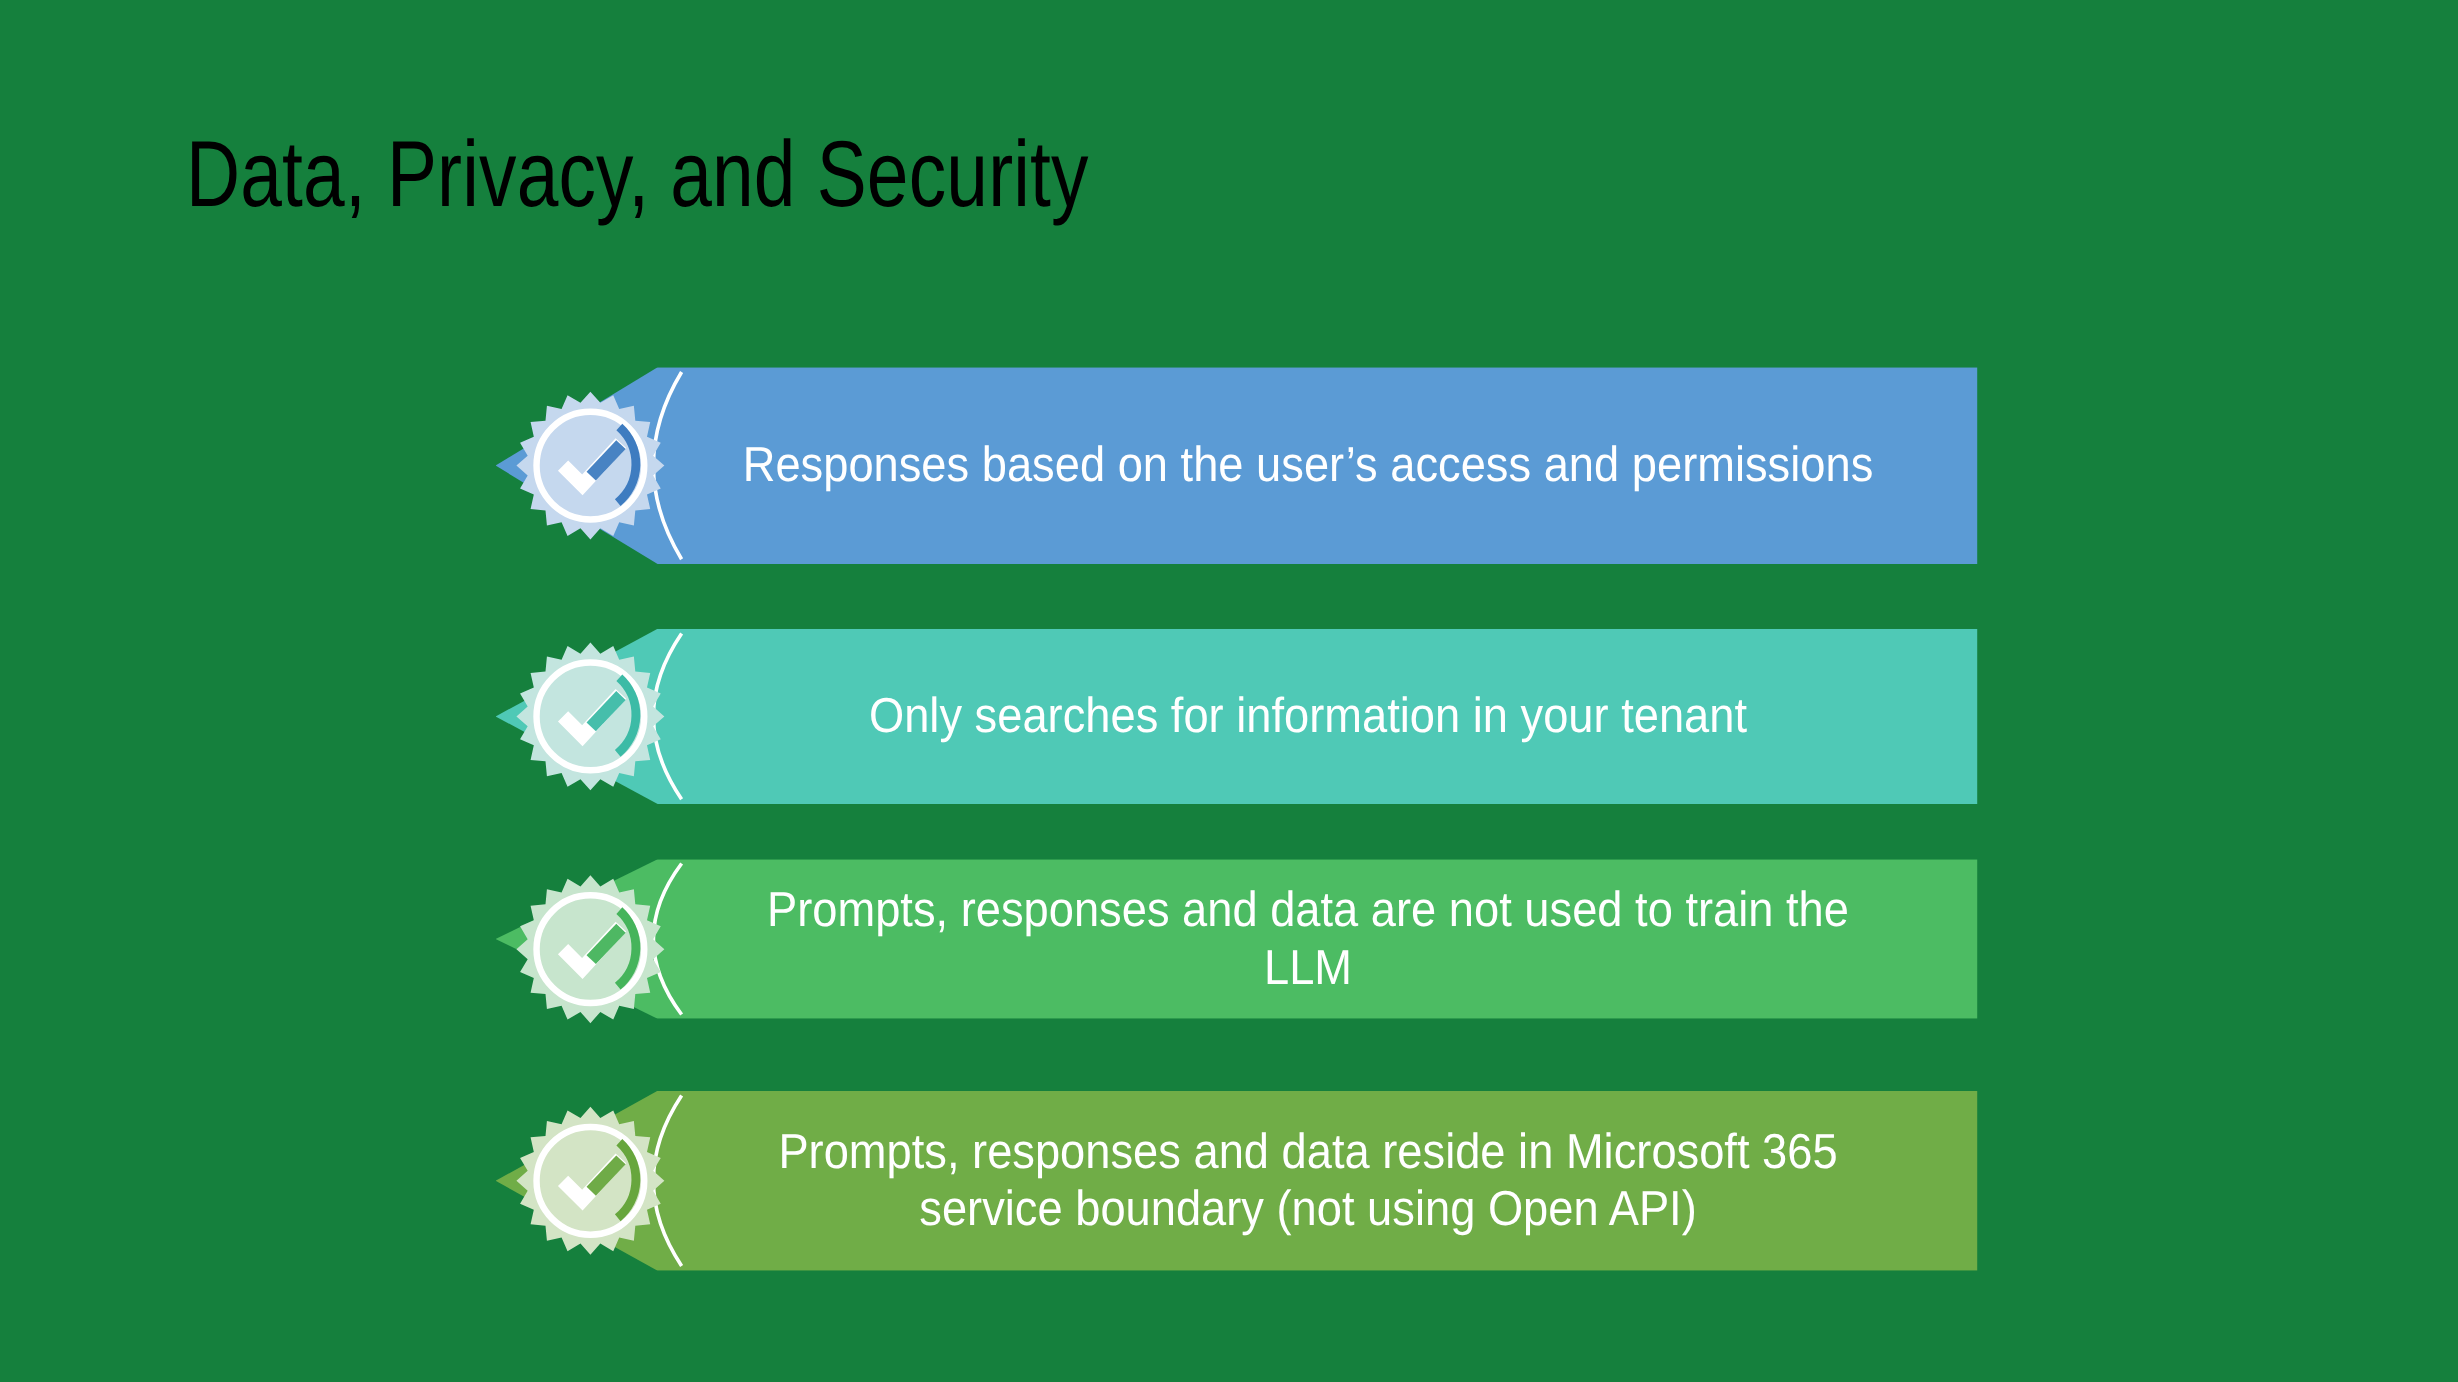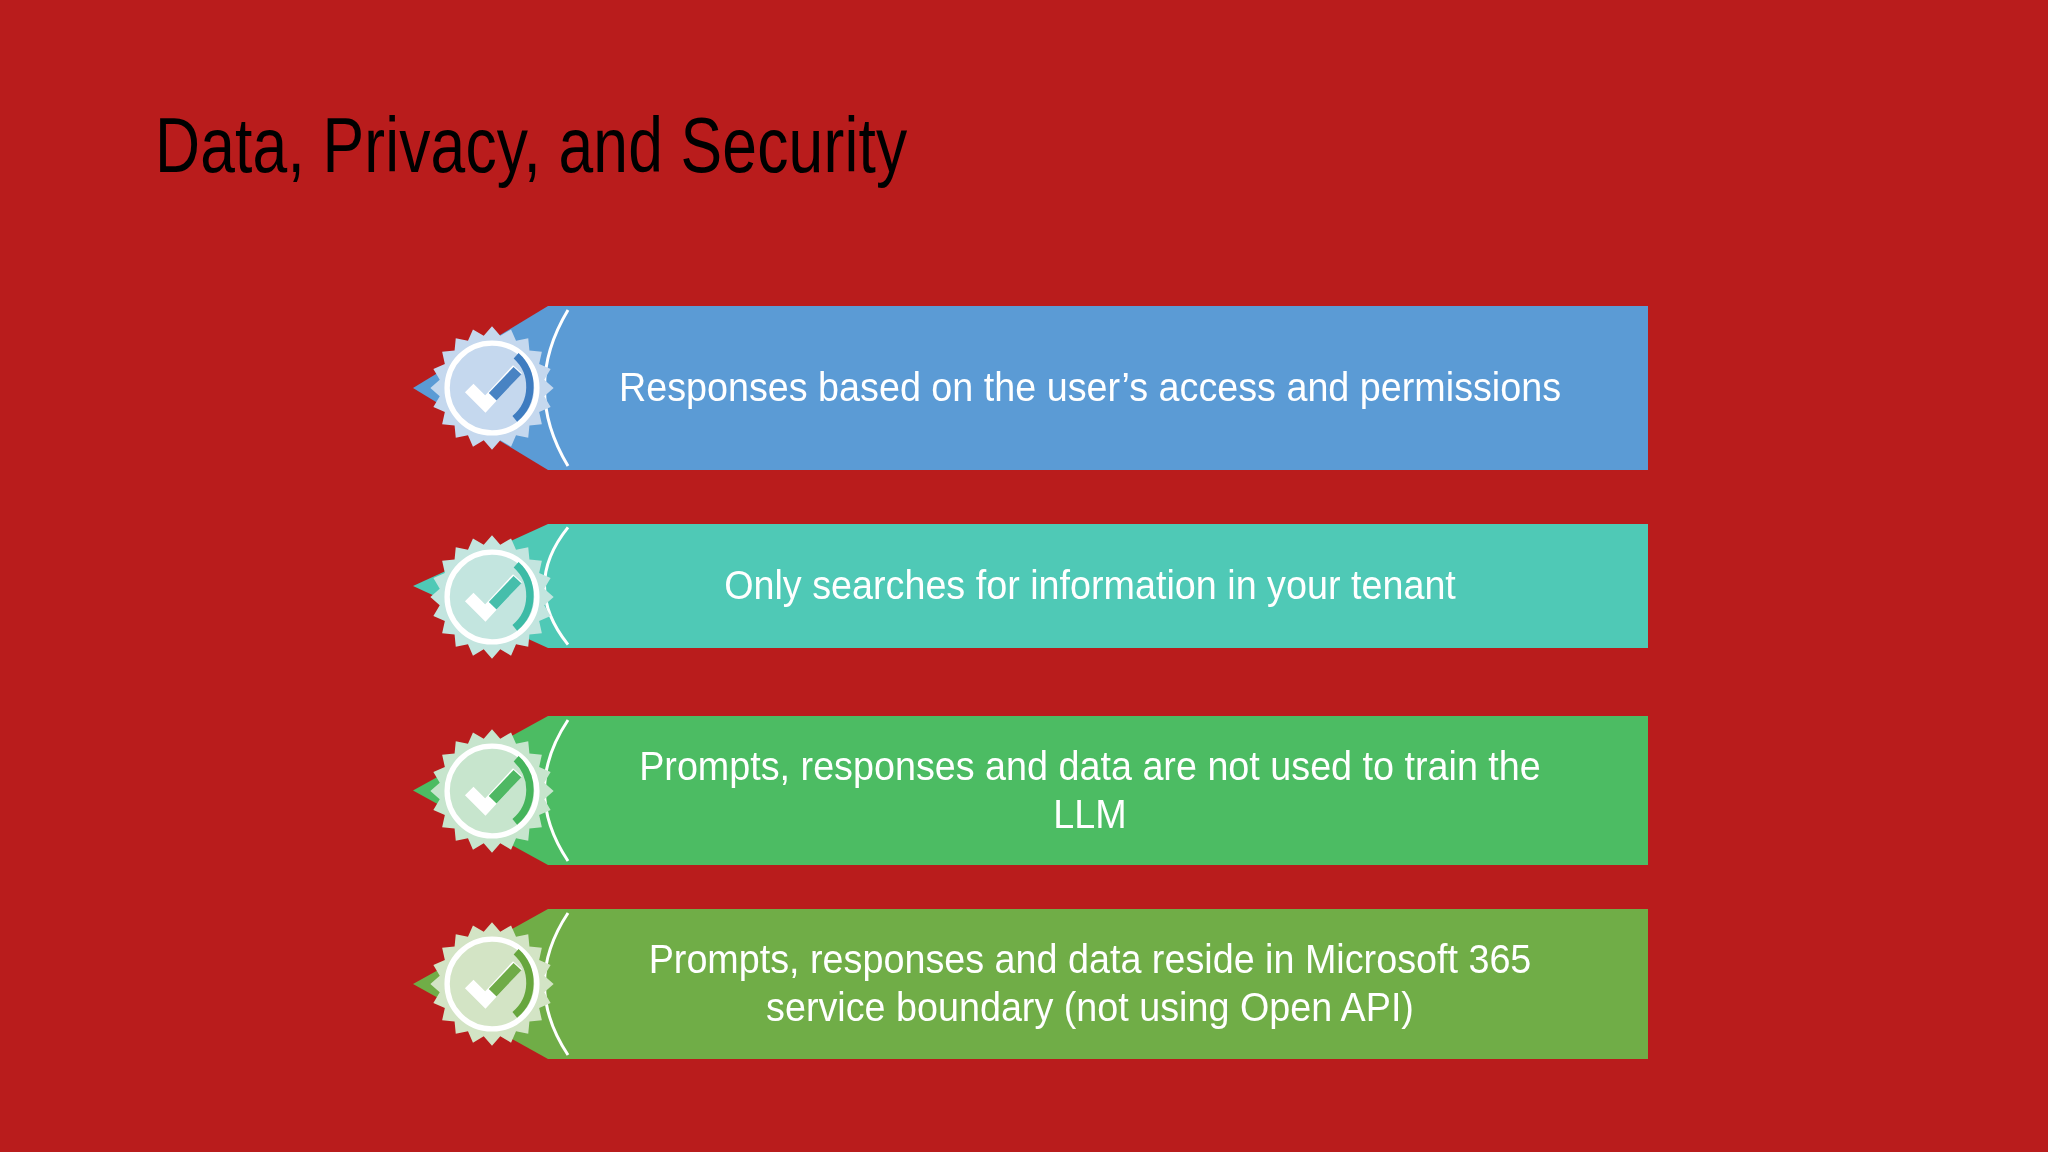--- a/index.html
+++ b/index.html
@@ -12,21 +12,21 @@
     width: 2048px;
     height: 1152px;
     overflow: hidden;
     font-family: "Liberation Sans", "DejaVu Sans", sans-serif;
     position: relative;
   }
 
   .slide {
     position: absolute;
     inset: 0;
-    background: #b91c1c;
+    background: #15803d;
   }
 
   
   .slide-title {
     position: absolute;
     left: 155px;
     top: 106px;
     font-size: 78px;
     line-height: 1.0;
     color: #000000;
@@ -130,39 +130,39 @@
         <div class="badge" style="top: 15px;">
           <svg viewBox="0 0 100 100">
             <polygon points="50.00,4.00 56.18,10.99 64.21,6.25 67.93,14.81 77.04,12.79 77.93,22.07 87.21,22.96 85.19,32.07 93.75,35.79 89.01,43.82 96.00,50.00 89.01,56.18 93.75,64.21 85.19,67.93 87.21,77.04 77.93,77.93 77.04,87.21 67.93,85.19 64.21,93.75 56.18,89.01 50.00,96.00 43.82,89.01 35.79,93.75 32.07,85.19 22.96,87.21 22.07,77.93 12.79,77.04 14.81,67.93 6.25,64.21 10.99,56.18 4.00,50.00 10.99,43.82 6.25,35.79 14.81,32.07 12.79,22.96 22.07,22.07 22.96,12.79 32.07,14.81 35.79,6.25 43.82,10.99" fill="#C5D8EE"></polygon>
             <circle cx="50" cy="50" r="33.5" fill="none" stroke="#ffffff" stroke-width="4"></circle>
             <path d="M 68 26 A 31 31 0 0 1 67 73" fill="none" stroke="#3E7CC0" stroke-width="5.5" stroke-linecap="butt"></path>
             <path d="M 33 50 L 45 62 L 69 36" fill="none" stroke="#ffffff" stroke-width="9" stroke-linecap="butt" stroke-linejoin="miter"></path>
             <path d="M 50.5 56.5 L 69 37" fill="none" stroke="#3E7CC0" stroke-width="8" stroke-linecap="butt" opacity="0.95"></path>
           </svg>
         </div>
       </div>
-      <div class="row" style="top: 512px; height: 124px;">
+      <div class="row" style="top: 512px; height: 146px;">
         <div class="bar" style="background: rgb(79, 201, 182);"></div>
         <div class="bar-arc">
           <svg viewBox="0 0 190 146" preserveAspectRatio="none">
             <path d="M 155 4 Q 108 73 155 142" fill="none" stroke="#ffffff" stroke-width="3" vector-effect="non-scaling-stroke"></path>
           </svg>
         </div>
         <div class="bar-label">Only searches for information in your tenant</div>
         <div class="badge" style="top: 6px;">
           <svg viewBox="0 0 100 100">
             <polygon points="50.00,4.00 56.18,10.99 64.21,6.25 67.93,14.81 77.04,12.79 77.93,22.07 87.21,22.96 85.19,32.07 93.75,35.79 89.01,43.82 96.00,50.00 89.01,56.18 93.75,64.21 85.19,67.93 87.21,77.04 77.93,77.93 77.04,87.21 67.93,85.19 64.21,93.75 56.18,89.01 50.00,96.00 43.82,89.01 35.79,93.75 32.07,85.19 22.96,87.21 22.07,77.93 12.79,77.04 14.81,67.93 6.25,64.21 10.99,56.18 4.00,50.00 10.99,43.82 6.25,35.79 14.81,32.07 12.79,22.96 22.07,22.07 22.96,12.79 32.07,14.81 35.79,6.25 43.82,10.99" fill="#C3E5DF"></polygon>
             <circle cx="50" cy="50" r="33.5" fill="none" stroke="#ffffff" stroke-width="4"></circle>
             <path d="M 68 26 A 31 31 0 0 1 67 73" fill="none" stroke="#3CBBA6" stroke-width="5.5" stroke-linecap="butt"></path>
             <path d="M 33 50 L 45 62 L 69 36" fill="none" stroke="#ffffff" stroke-width="9" stroke-linecap="butt" stroke-linejoin="miter"></path>
             <path d="M 50.5 56.5 L 69 37" fill="none" stroke="#3CBBA6" stroke-width="8" stroke-linecap="butt" opacity="0.95"></path>
           </svg>
         </div>
       </div>
-      <div class="row" style="top: 704px; height: 149px;">
+      <div class="row" style="top: 704px; height: 133px;">
         <div class="bar" style="background: rgb(76, 188, 99);"></div>
         <div class="bar-arc">
           <svg viewBox="0 0 190 149" preserveAspectRatio="none">
             <path d="M 155 4 Q 108 74.5 155 145" fill="none" stroke="#ffffff" stroke-width="3" vector-effect="non-scaling-stroke"></path>
           </svg>
         </div>
         <div class="bar-label">Prompts, responses and data are not used to train the LLM</div>
         <div class="badge" style="top: 8px;">
           <svg viewBox="0 0 100 100">
             <polygon points="50.00,4.00 56.18,10.99 64.21,6.25 67.93,14.81 77.04,12.79 77.93,22.07 87.21,22.96 85.19,32.07 93.75,35.79 89.01,43.82 96.00,50.00 89.01,56.18 93.75,64.21 85.19,67.93 87.21,77.04 77.93,77.93 77.04,87.21 67.93,85.19 64.21,93.75 56.18,89.01 50.00,96.00 43.82,89.01 35.79,93.75 32.07,85.19 22.96,87.21 22.07,77.93 12.79,77.04 14.81,67.93 6.25,64.21 10.99,56.18 4.00,50.00 10.99,43.82 6.25,35.79 14.81,32.07 12.79,22.96 22.07,22.07 22.96,12.79 32.07,14.81 35.79,6.25 43.82,10.99" fill="#C7E5CD"></polygon>

